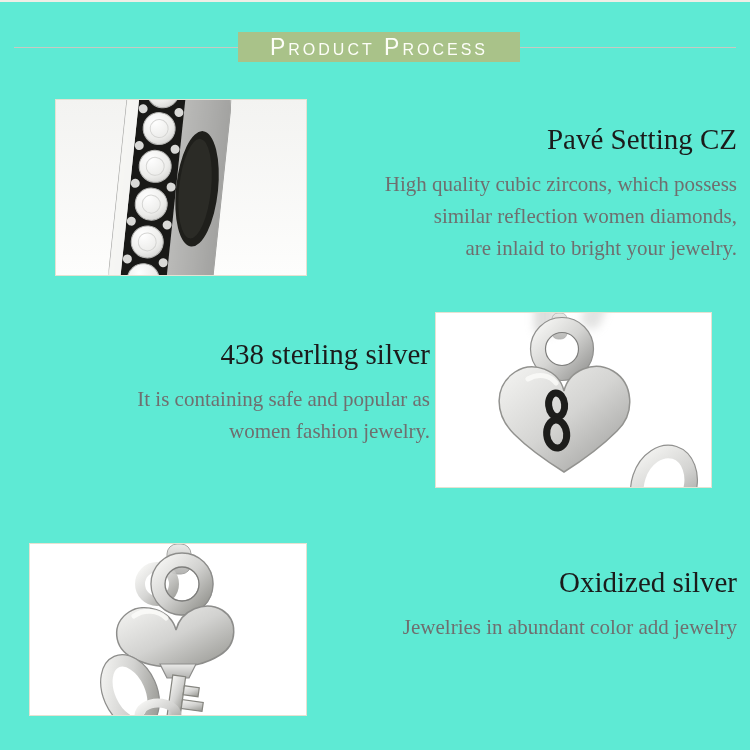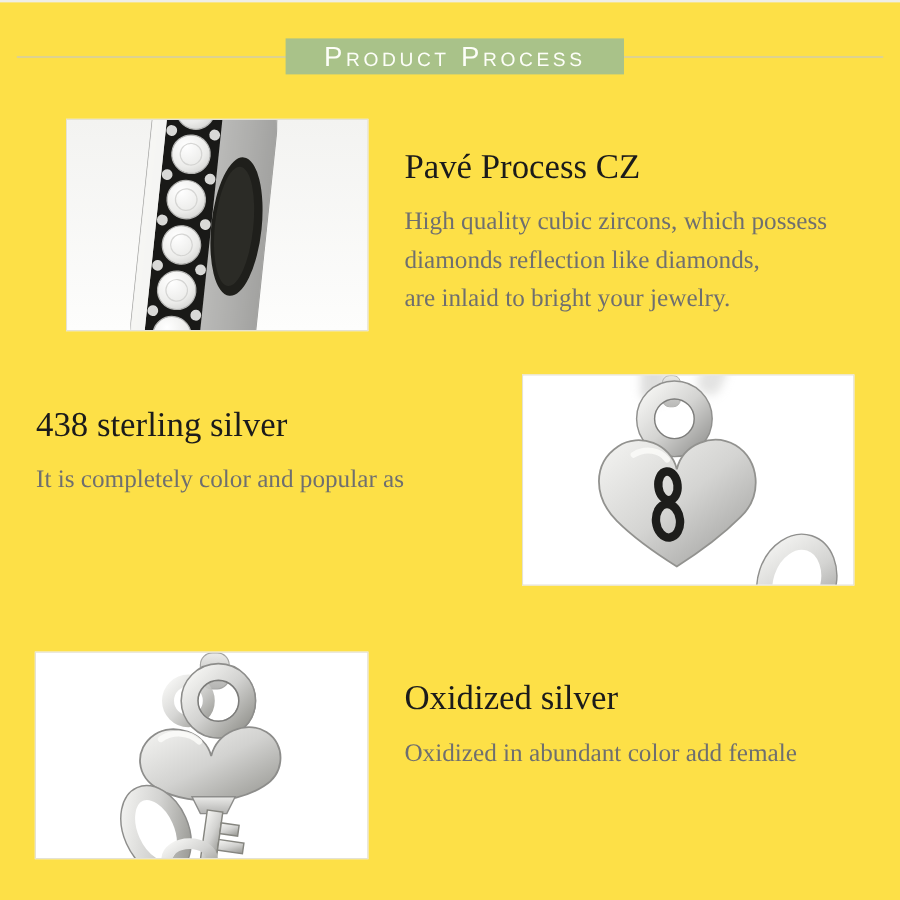--- a/index.html
+++ b/index.html
@@ -1,18 +1,18 @@
 <!DOCTYPE html>
 <html><head>
 <meta charset="utf-8">
 <style>
   html,body{margin:0;padding:0;background:#ffffff;}
   .canvas{
-    position:relative;width:750px;height:750px;background:#fde047;
-    font-family:"Liberation Serif", serif;overflow:hidden;
+    position:relative;width:750px;height:750px;background:#5eead4;
+    font-family:"Liberation Serif", serif;overflow:hidden;text-align:right;
   }
   .top-rule{position:absolute;left:0;top:0;width:750px;height:2px;background:#efeee6;}
   .header-line{position:absolute;left:14px;right:14px;top:47px;height:1px;background:#c9c9c1;}
   .banner{
     position:absolute;left:238px;top:32px;width:282px;height:30px;
     background:#a9c289;color:#fdfef8;
     display:flex;align-items:center;justify-content:center;
     font-family:"Liberation Sans", sans-serif;
     font-variant:small-caps;font-size:23px;letter-spacing:3px;line-height:30px;
   }
@@ -94,32 +94,33 @@
           <circle cx="97" cy="30" r="9"></circle>
             <circle cx="97" cy="68" r="9"></circle>
           <circle cx="97" cy="106" r="9"></circle>
             <circle cx="97" cy="144" r="9"></circle>
         </g>
         <rect x="62" y="-45" width="12" height="270" rx="6" fill="#f6f6f4" opacity="0.9"></rect>
       </g>
     </svg>
   </div>
   <div class="text-block" id="text-1">
-    <h2 class="section-heading">Pavé Process CZ</h2>
+    <h2 class="section-heading">Pavé Setting CZ</h2>
     <div class="section-body">
       <div>High quality cubic zircons, which possess</div>
-      <div>diamonds reflection like diamonds,</div>
+      <div>similar reflection women diamonds,</div>
       <div>are inlaid to bright your jewelry.</div>
     </div>
   </div>
 
   <div class="text-block" id="text-2">
     <h2 class="section-heading">438 sterling silver</h2>
     <div class="section-body">
-      <div>It is completely color and popular as</div>
+      <div>It is containing safe and popular as</div>
+      <div>women fashion jewelry.</div>
     </div>
   </div>
   <div class="photo-frame" id="frame-2">
     <svg viewBox="0 0 275 174">
       <defs>
         <linearGradient id="sil2" x1="0" y1="0" x2="1" y2="1">
           <stop offset="0" stop-color="#f5f5f3"></stop>
             <stop offset="0.5" stop-color="#d4d4d2"></stop>
           <stop offset="1" stop-color="#9a9a98"></stop>
         </linearGradient>
@@ -185,17 +186,17 @@
       <g transform="rotate(-24 100 148)">
         <ellipse cx="100" cy="148" rx="21" ry="33" fill="none" stroke="url(#sil3)" stroke-width="12"></ellipse>
         <ellipse cx="100" cy="148" rx="27" ry="39" fill="none" stroke="#8d8d8b" stroke-width="1.2"></ellipse>
       </g>
       <ellipse cx="128" cy="172" rx="19" ry="13" fill="none" stroke="url(#sil3)" stroke-width="9"></ellipse>
     </svg>
   </div>
   <div class="text-block" id="text-3">
     <h2 class="section-heading">Oxidized silver</h2>
     <div class="section-body">
-      <div>Oxidized in abundant color add female</div>
+      <div>Jewelries in abundant color add jewelry</div>
     </div>
   </div>
 
 </div>
 
 </body></html>

